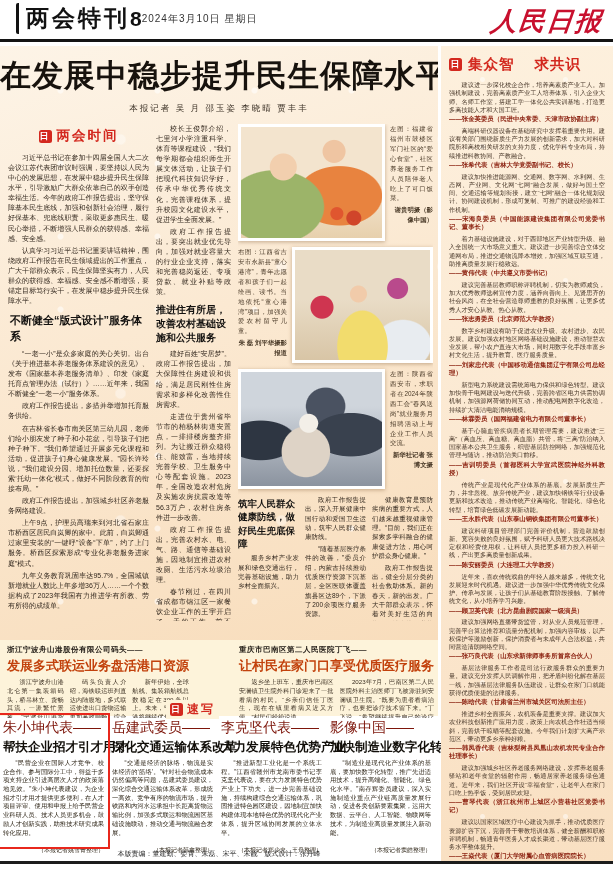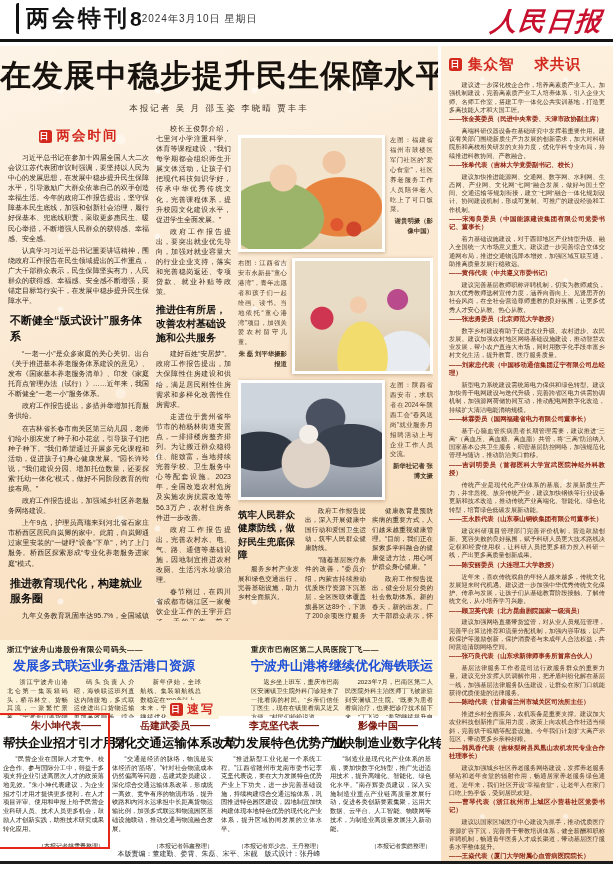--- a/index.html
+++ b/index.html
@@ -28,21 +28,21 @@
       radial-gradient(circle, rgba(255,255,255,.38) 0 4.5px, rgba(255,255,255,0) 6px),
       linear-gradient(163deg,#fdf4e7 0%,#fbe9d2 45%,#f8ddbc 100%);
     background-size:97px 73px, 161px 127px, 100% 100%;
     background-position:12px 8px, 40px 30px, 0 0;
   }
   .headline { text-align:center; padding-top:9px; font-size:31px; font-weight:bold; color:#17120d; letter-spacing:1px; white-space:nowrap; }
   .byline { text-align:center; font-size:8.5px; color:#3c3227; margin-top:6px; letter-spacing:2px; }
   .article { display:flex; gap:7px; padding:9px 5px 0 8px; height:506px; overflow:hidden; }
   .colA { width:141px; overflow:hidden; }
   .colB { width:75px; overflow:hidden; }
-  .colC { flex:1; overflow:hidden;margin-top:11px; }
+  .colC { flex:1; overflow:hidden; }
   .rubric { display:flex; justify-content:center; align-items:center; gap:5px; color:#d3281e; font-weight:bold; font-size:13.5px; margin:3px 0 8px; letter-spacing:2px; }
   h3.subhead { font-size:11px; font-weight:bold; text-align:left; color:#141210; line-height:1.4; margin:7px 2px 5px; }
   .colB p.body, .colB h3.subhead { text-indent:0; }
   .colB h3.subhead { font-size:10px; margin:6px 0 4px; }
   .colB p.body { text-indent:2em; }
 
   
   .photo-row { display:flex; gap:5px; margin-bottom:6px; align-items:flex-start; }
   .photo { border:3px solid #fff; box-shadow:0 1px 4px rgba(110,70,30,.4); flex:none; }
   .cap { font-size:6.4px; line-height:1.55; color:#4a3a28; text-align:justify; }
@@ -80,29 +80,29 @@
   .strip-col { flex:1; overflow:hidden; }
   .strip-col p.body { font-size:6.5px; }
   .strip-col h3.subhead { font-size:9.5px; margin:2px 0 3px; }
 
   
   .features { position:absolute; left:0; top:640px; width:438px; height:76px; background:#fdf3da; display:flex; overflow:visible; }
   .feat { padding:5px 5px 0 7px; position:relative; }
   .feat-left { width:226px; }
   .feat-right { width:212px; padding-left:8px;margin-left:37px; }
   .kicker { font-size:7.5px; font-weight:bold; color:#26201a; letter-spacing:.5px; }
-  .feat-title { font-size:13px; font-weight:bold; text-align:center; color:#1d4ed8; margin:2px 0 3px; white-space:nowrap; }
+  .feat-title { font-size:13px; font-weight:bold; text-align:center; color:#c2410c; margin:2px 0 3px; white-space:nowrap; }
   .feat-cols { display:flex; gap:6px; }
   .feat-col { flex:1; font-size:6.2px; line-height:1.42; text-align:justify; color:#3a2e20; overflow:hidden; height:40px; text-indent:2em; }
   .sketch { position:absolute; left:166px; top:700px; display:flex; align-items:center; gap:4px; color:#d3281e; font-weight:bold; font-size:12px; letter-spacing:2px; background:#fdf3da; padding:1px 4px; z-index:5; }
 
   
   .bottom-row { position:absolute; left:3px; top:719px; width:437px; height:126px; display:flex; gap:8px; }
   .bcol { width:101px; position:relative; overflow:visible; }
-  .b-kicker { font-size:10px; font-weight:bold; color:#7d150a;margin-left:28px; }
+  .b-kicker { font-size:14px; font-weight:normal; color:#7d150a; }
   .b-title { font-size:12.5px; font-weight:bold; color:#120f0a; margin:2px 0 3px; white-space:nowrap; }
   .b-text { font-size:6.3px; line-height:1.38; text-align:justify; color:#2f2618; text-indent:2em; height:86px; overflow:hidden; }
   .b-credit { font-size:6px; color:#2f2618; text-align:right; margin-top:1px; }
   .annotation-frame { position:absolute; left:-5px; top:-6px; width:112px; height:136px; border:2.5px solid #e8271c; z-index:9; }
 
   .footer-credits { position:absolute; left:0; top:849px; width:438px; text-align:center; font-size:7px; color:#2a2a2a; }
   .bottom-rule { position:absolute; left:0; top:861px; width:613px; height:3px; background:#1c1c1c; }
 
   
   .opinion {
@@ -149,21 +149,20 @@
         </div>
       <h3 class="subhead">不断健全“版式设计”服务体系</h3>
       <div>
 
       <p class="body">“一老一小”是众多家庭的关心关切。出台《关于推进基本养老服务体系建设的意见》、发布《国家基本养老服务清单》、印发《家庭托育点管理办法（试行）》……近年来，我国不断健全“一老一小”服务体系。</p>
           <p class="body">政府工作报告提出，多措并举增加托育服务供给。</p>
           <p class="body">在吉林省长春市南关区第三幼儿园，老师们给小朋友发了种子和小花盆，引导孩子们把种子种下。“我们希望通过开展多元化课程和活动，促进孩子们身心健康发展。”园长许玲说，“我们建设分园、增加托位数量，还要探索‘托幼一体化’模式，做好不同阶段教育的衔接布局。”</p>
           <p class="body">政府工作报告提出，加强城乡社区养老服务网络建设。</p>
           <p class="body">上午9点，护理员高瑞来到河北省石家庄市桥西区居民白岚卿的家中。此前，白岚卿通过家里安装的“一键呼”设备“下单”，约了上门服务。桥西区探索形成“专业化养老服务进家庭”模式。</p>
         </div>
-      <h3 class="subhead">推进教育现代化，构建就业服务圈</h3>
       <div>
 
       <p class="body">九年义务教育巩固率达95.7%，全国城镇新增就业人数比上年多增36万人……一个个数据构成了2023年我国有力推进学有所教、劳有所得的成绩单。</p>
         </div>
     </div>
 
     <div class="colB">
       <div>
 
       <p class="body">校长王俊郭介绍，七里河小学注重科学、体育等课程建设，“我们每学期都会组织师生开展文体活动，让孩子们把现代科技知识学好，传承中华优秀传统文化，完善课程体系，提升校园文化建设水平，促进学生全面发展。”</p>
@@ -229,21 +228,21 @@
     <div class="kicker">浙江宁波舟山港股份有限公司码头——</div>
     <div class="feat-title">发展多式联运业务盘活港口资源</div>
     <div class="feat-cols">
       <div class="feat-col">浙江宁波舟山港北仑第一集装箱码头，桥吊林立、货畅其流，一派繁忙景象。“宁波舟山港货物吞吐量连续多年保持全球第一，全力服务国家战略、区域经济发展。”</div>
       <div class="feat-col">码头负责人介绍，海铁联运班列直达内陆腹地，多式联运使进出口货物运输更加高效顺畅，综合物流成本持续下降，航线网络不断加密。</div>
       <div class="feat-col">新年伊始，全球航线、集装箱航线总数稳定在300条以上。未来，宁波舟山港将继续优化海铁联运、江海联运布局，进一步盘活港口资源。（本报记者窦瀚洋整理）</div>
     </div>
   </div>
   <div class="feat feat-right">
     <div class="kicker">重庆市巴南区第二人民医院丁飞——</div>
-    <div class="feat-title">宁波舟山港将继续优化海铁联运</div>
+    <div class="feat-title">让村民在家门口享受优质医疗服务</div>
     <div class="feat-cols">
       <div class="feat-col">返乡坐上班车，重庆市巴南区安澜镇卫生院外科门诊迎来了一批看病的村民。“乡亲们信任丁医生，现在在镇里看病又近又方便。”村民们纷纷说道。</div>
       <div class="feat-col">2023年7月，巴南区第二人民医院外科主治医师丁飞被派驻到安澜镇卫生院。“既要为患者看病治疗，也要把诊疗技术留下来。”丁飞说，“希望继续提升自己的诊疗服务能力，让村民在家门口享受到优质医疗服务。”（本报记者王欣悦整理）</div>
     </div>
   </div>
 </div>
 <div class="sketch">
   <span class="rubric-icon">日</span>
   <span>速写</span>
 </div>

